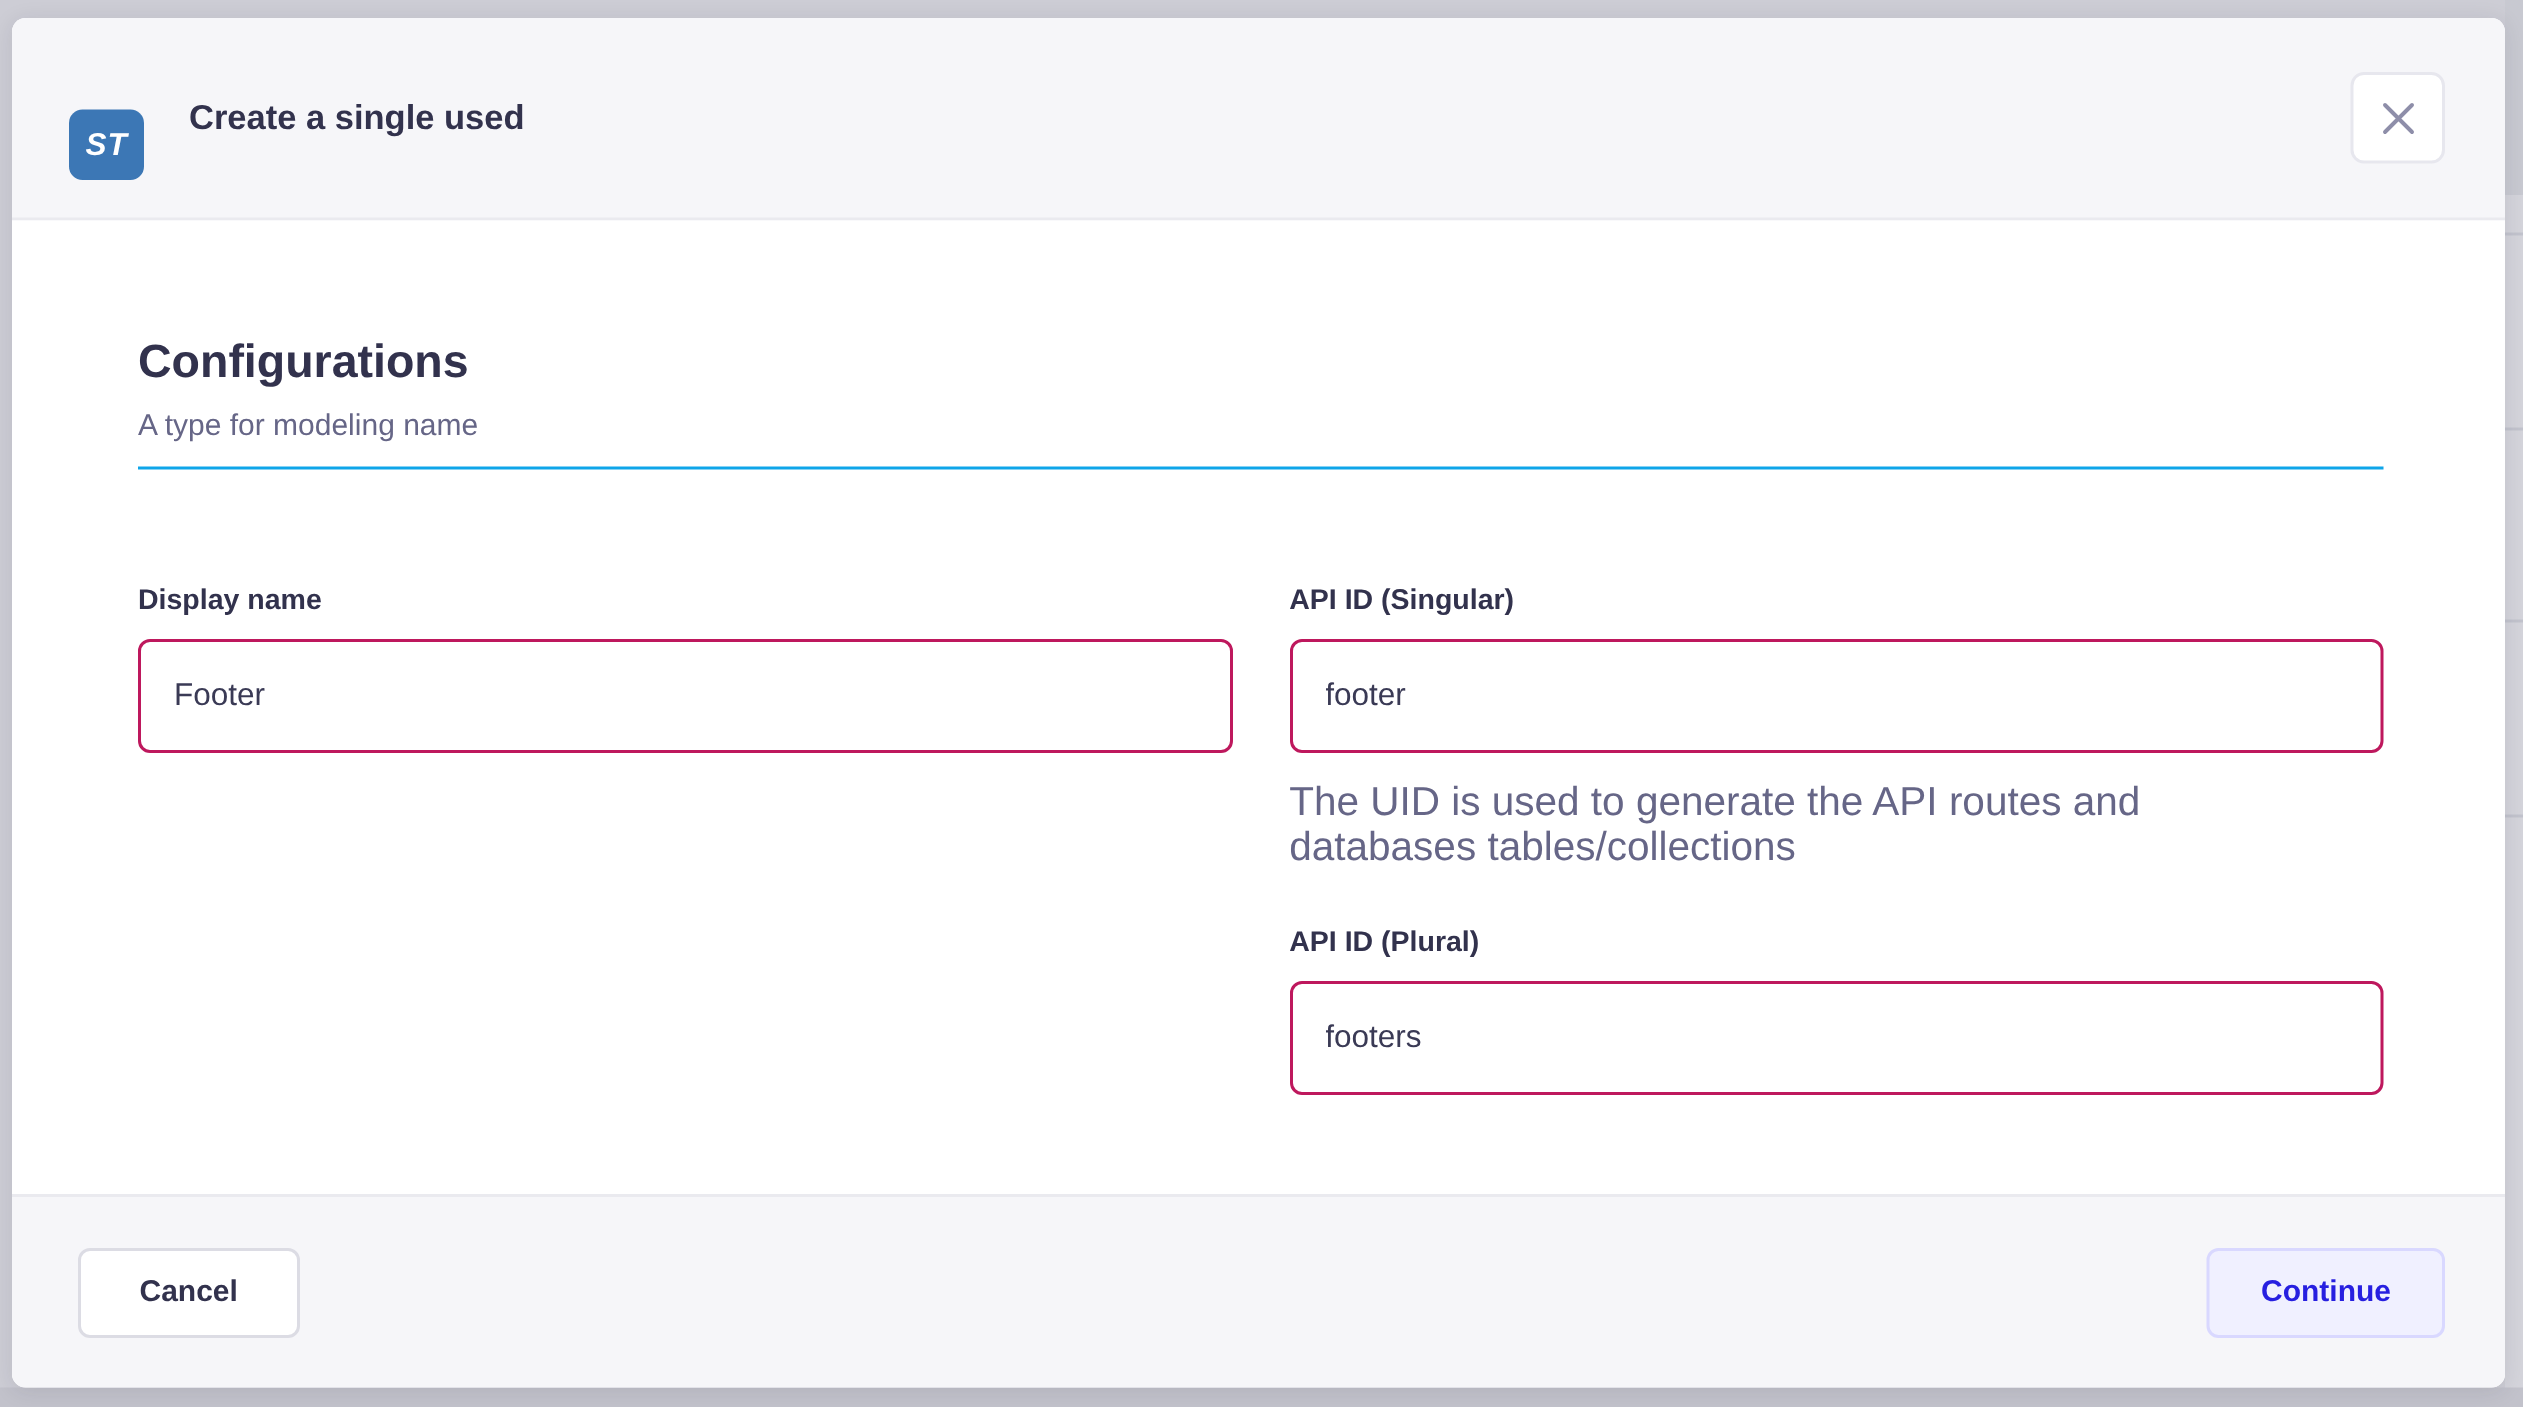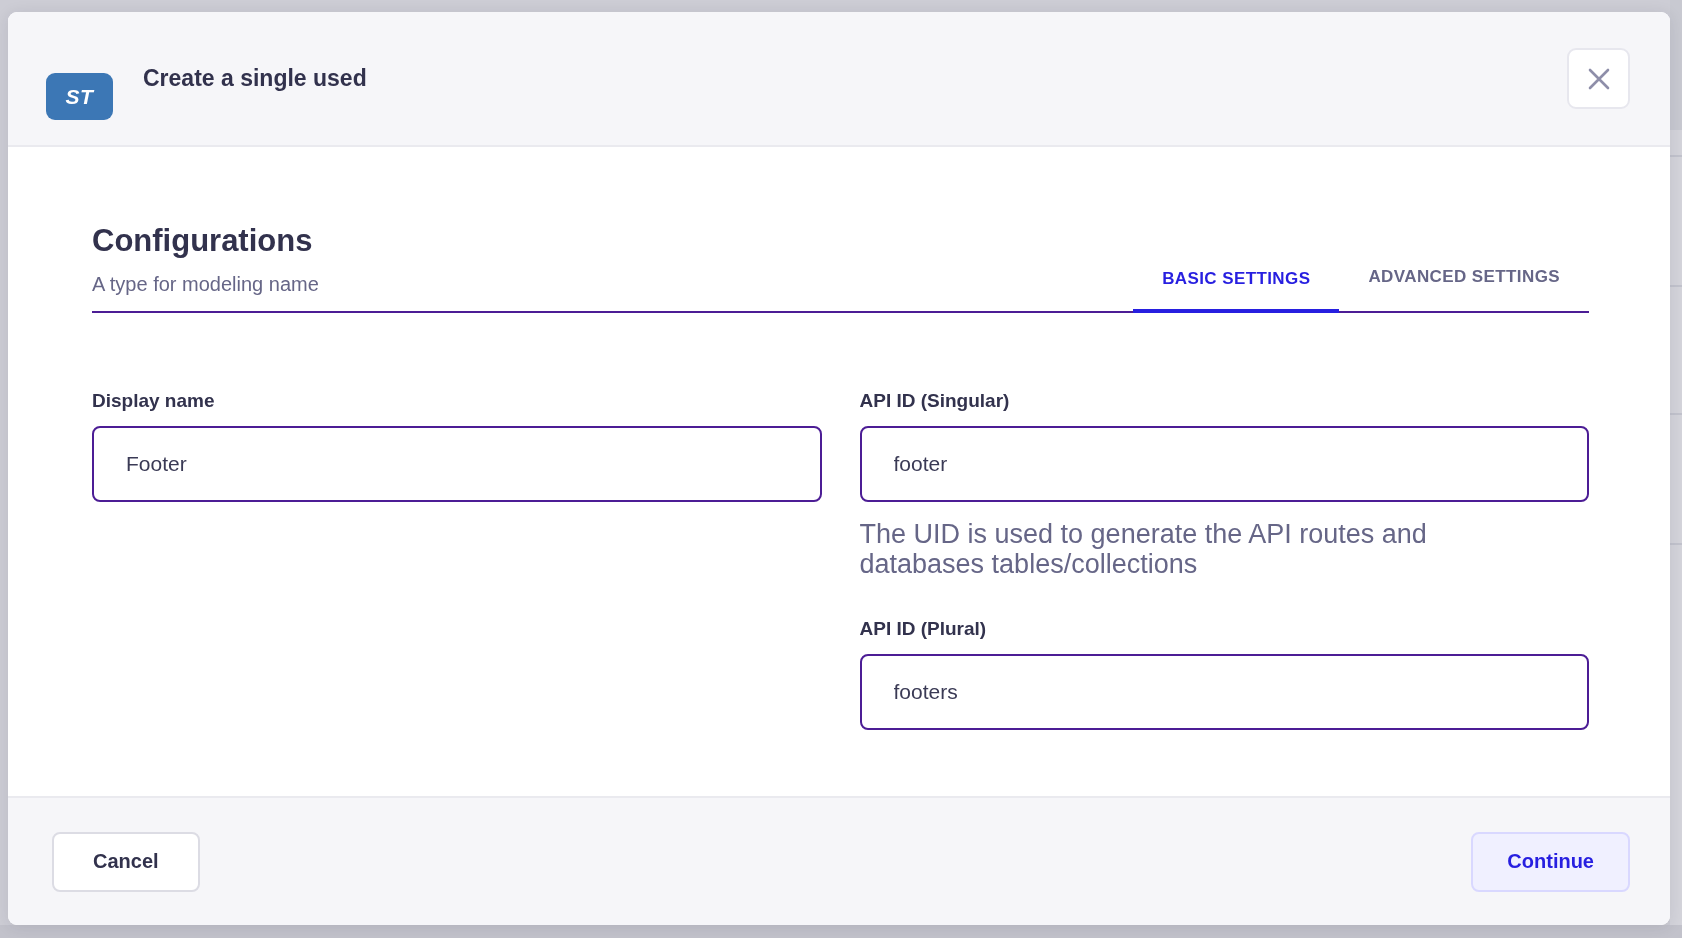--- a/index.html
+++ b/index.html
@@ -40,21 +40,21 @@
 
   
   .modal-header {
     height: 135px; flex: 0 0 135px;
     background: #f6f6f9;
     border-bottom: 2px solid #eaeaef;
     display: flex; align-items: center;
     padding: 0 40px 0 38px;
   }
   .badge {
-    width: 67px; height: 47px;
+    width: 50px; height: 47px;
     background: #3c77b5;
     border-radius: 9px;
     display: flex; align-items: center; justify-content: center;
     margin-right: 30px;
     margin-top: 36px;
   }
   .badge span {
     color: #ffffff; font-weight: 700; font-style: italic;
     font-size: 21px; letter-spacing: 0.5px;
   }
@@ -72,21 +72,21 @@
   }
 
   
   .modal-body {
     flex: 1 1 auto;
     background: #ffffff;
     padding: 0 81px 0 84px;
   }
   .config-row {
     display: flex; justify-content: space-between; align-items: flex-end;
-    border-bottom: 2px solid #4c1d95;
+    border-bottom: 2px solid #0ea5e9;
     padding-top: 72px;
   }
   .titles { padding-bottom: 12px; }
   .section-heading {
     font-size: 31px; font-weight: 700; color: #32324d; line-height: 44px;
   }
   .section-subheading {
     font-size: 20px; color: #666687; line-height: 30px; margin-top: 6px;
   }
   .tabs { display: flex; align-items: flex-end; }
@@ -109,23 +109,23 @@
     display: grid; grid-template-columns: 1fr 1fr; column-gap: 38px;
     margin-top: 76px;
   }
   .field label {
     display: block;
     font-size: 19px; font-weight: 700; color: #32324d;
     line-height: 24px; margin-bottom: 13px;
   }
   .field input {
     width: 100%; height: 76px;
-    border: 2px solid #4c1d95;
+    border: 2px solid #be185d;
     border-radius: 8px;
-    padding: 0 32px;
+    padding: 0 22px;
     font-family: "Liberation Sans", "DejaVu Sans", sans-serif;
     font-size: 21px; color: #3a3a55;
     background: #ffffff;
     outline: none;
   }
   .hint {
     margin-top: 17px;
     font-size: 27px; color: #666687; line-height: 30px;
     max-width: 640px;
   }
@@ -185,24 +185,20 @@
     </button>
   </header>
 
   <main class="modal-body">
 
     <div class="config-row">
       <div class="titles">
         <h2 class="section-heading">Configurations</h2>
         <p class="section-subheading">A type for modeling name</p>
       </div>
-      <nav class="tabs">
-        <div class="tab active">BASIC SETTINGS</div>
-        <div class="tab">ADVANCED SETTINGS</div>
-      </nav>
     </div>
 
     <div class="form-grid">
       <div class="col">
         <div class="field">
           <label>Display name</label>
           <input type="text" value="Footer" style="">
         </div>
       </div>
       <div class="col">

